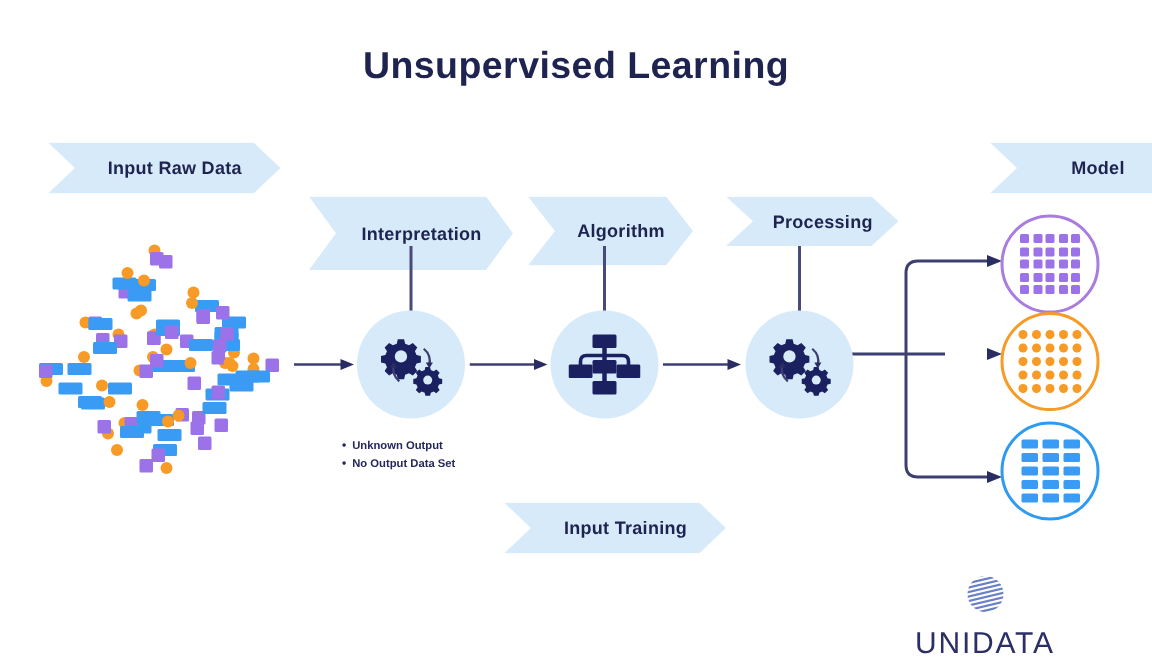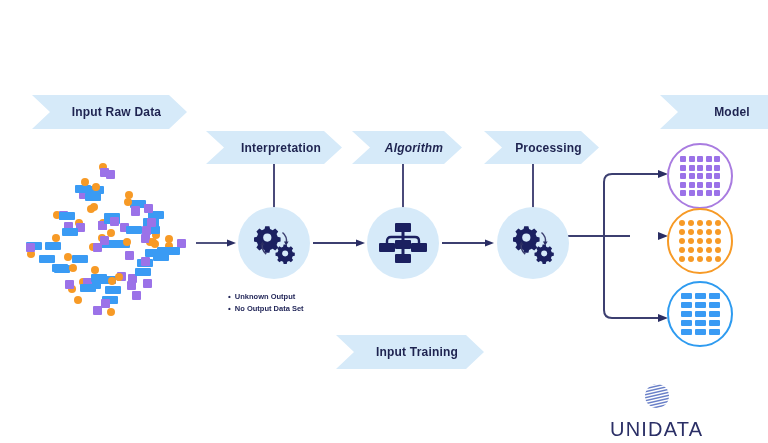--- a/index.html
+++ b/index.html
@@ -47,22 +47,22 @@
     color: #1e2350;
     letter-spacing: 0.2px;
     box-sizing: border-box;
   }
   .chev-both {
     clip-path: polygon(0 0, calc(100% - 18px) 0, 100% 50%, calc(100% - 18px) 100%, 0 100%, 18px 50%);
     padding-left: 14px;
   }
 
   #banner-input-raw-data { left: 32px;  top: 95px;  width: 155px; height: 34px; }
-  #banner-interpretation { left: 206px; top: 131px; width: 136px; height: 33px; }
-  #banner-algorithm      { left: 352px; top: 131px; width: 110px; height: 33px; font-style: italic; }
+  #banner-interpretation { left: 206px; top: 131px; width: 136px; height: 49px; }
+  #banner-algorithm      { left: 352px; top: 131px; width: 110px; height: 46px; }
   #banner-processing     { left: 484px; top: 131px; width: 115px; height: 33px; }
   #banner-output         { left: 660px; top: 95px;  width: 130px; height: 34px; }
   #banner-model-training { left: 336px; top: 335px; width: 148px; height: 34px; }
 
   
   #raw-data-cluster {
     position: absolute;
     left: 14px;
     top: 158px;
     width: 180px;
@@ -176,20 +176,21 @@
     font-weight: 400;
     letter-spacing: 1.2px;
     color: #2b2f66;
   }
 </style>
 </head>
 <body>
 
 <div class="stage">
 
+  <div id="page-title">Unsupervised Learning</div>
 
   <div id="banner-input-raw-data" class="chevron chev-both">
     <span>Input Raw Data</span>
   </div>
 
   <div id="banner-interpretation" class="chevron chev-both">
     <span>Interpretation</span>
   </div>
 
   <div id="banner-algorithm" class="chevron chev-both">

